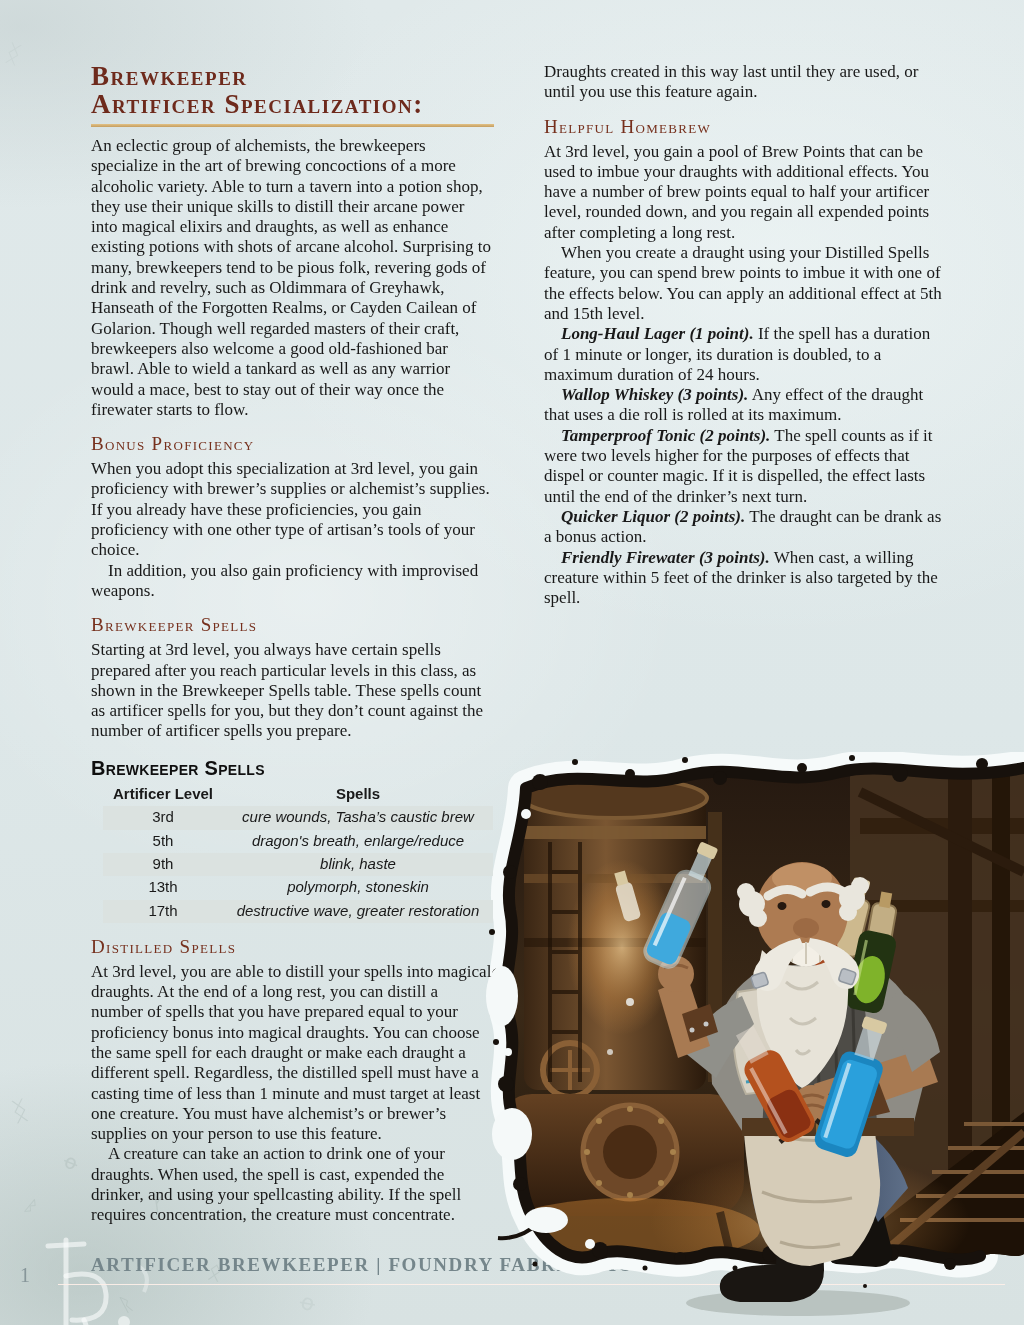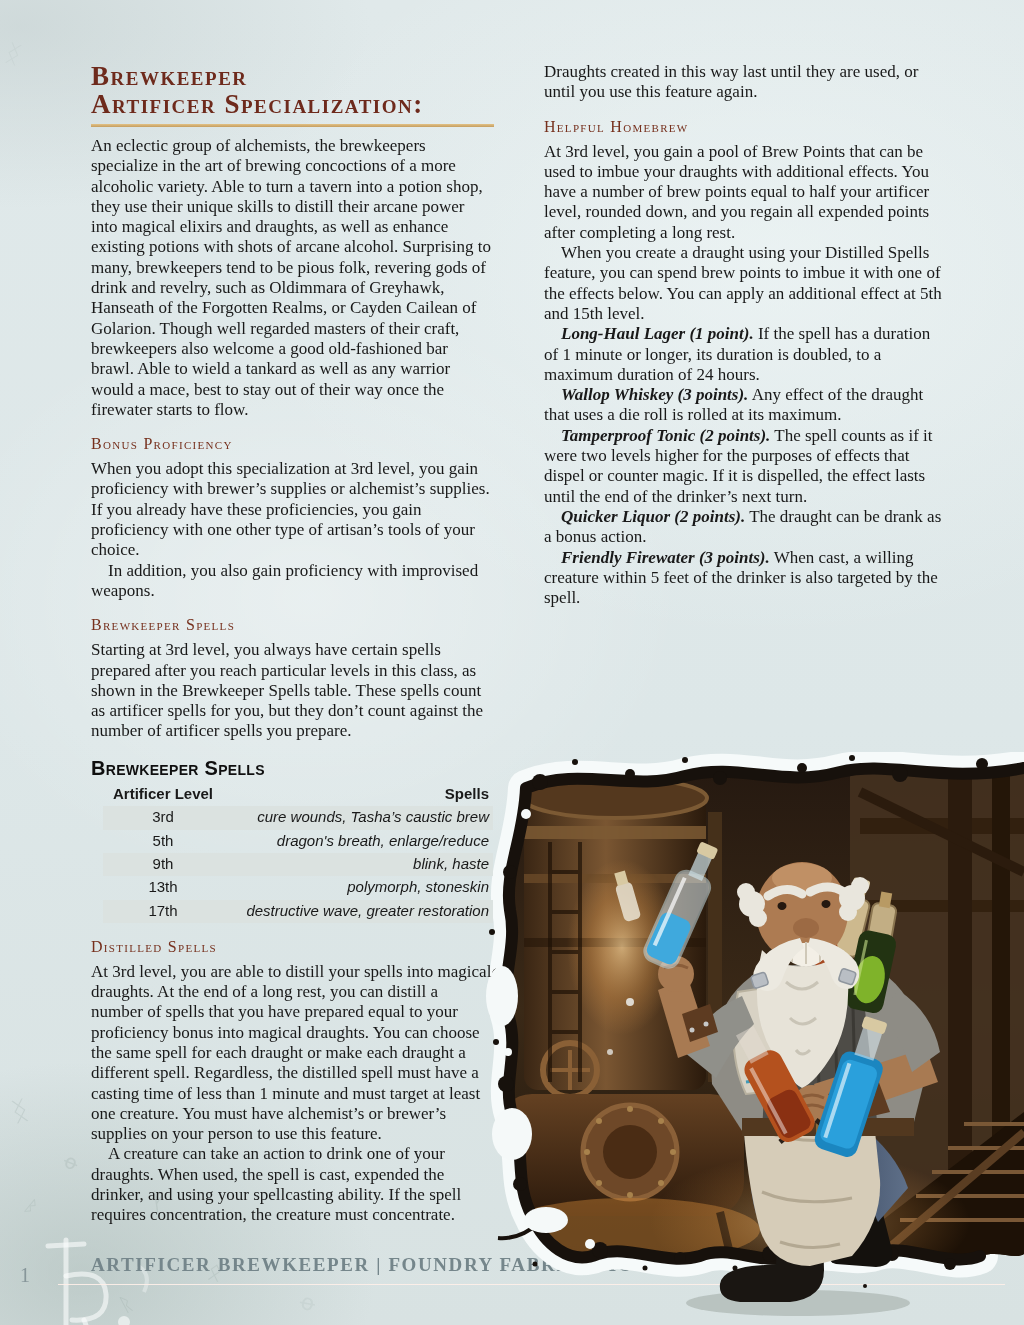--- a/index.html
+++ b/index.html
@@ -14,33 +14,33 @@
     font-family:"Liberation Serif", serif;
     color:#191919;
   }
   .col{position:absolute;width:403px;font-size:17px;line-height:20.3px;z-index:3;}
   #col-left{left:91px;top:62px;}
   #col-right{left:544px;top:62px;}
   .doc-title{font-variant:small-caps;color:#6e2a1c;font-size:27px;line-height:28px;
     letter-spacing:1.5px;font-weight:600;}
   .title-rule{height:3px;margin:6px 0 9px 0;
     background:linear-gradient(180deg,#e2c185 0%,#c59e60 100%);}
-  .sec-head{font-variant:small-caps;color:#76301d;font-size:16px;line-height:22px;
+  .sec-head{font-variant:small-caps;color:#76301d;font-size:19px;line-height:22px;
     letter-spacing:1.3px;font-weight:500;margin:13px 0 4px 0;}
   p{margin:0;}
   .ind{text-indent:17px;}
   .runin{font-weight:bold;font-style:italic;}
   .tbl-title{font-family:"Liberation Sans",sans-serif;font-weight:bold;font-variant:small-caps;
     font-size:20px;letter-spacing:0.3px;color:#0f0f0f;margin:16px 0 5px 0;}
   .spell-table{border-collapse:collapse;font-family:"Liberation Sans",sans-serif;
     font-size:15px;margin-left:12px;width:390px;}
   .spell-table th{font-weight:bold;padding:1px 4px 2px 4px;}
   .spell-table td{padding:1px 4px 2px 4px;}
   .spell-table .lvl{width:112px;text-align:center;}
-  .spell-table .sp{text-align:right;}
+  .spell-table .sp{text-align:center;}
   .spell-table td.sp{font-style:italic;}
   .spell-table tr.zebra{background:#dbe2e0;}
   .footer-text{position:absolute;left:91px;top:1254px;z-index:1;
     font-weight:bold;font-size:19px;letter-spacing:1.6px;color:#75868b;}
   .footer-line{position:absolute;left:58px;top:1284px;width:947px;height:1px;
     background:rgba(255,240,233,0.9);z-index:1;}
   .page-num{position:absolute;left:20px;top:1264px;font-size:20px;color:#87969a;z-index:1;}
   .watermark{position:absolute;left:28px;top:1236px;z-index:0;}
   .bg-glyph{position:absolute;z-index:0;color:rgba(140,158,154,0.22);
     font-family:"DejaVu Sans",sans-serif;user-select:none;}

